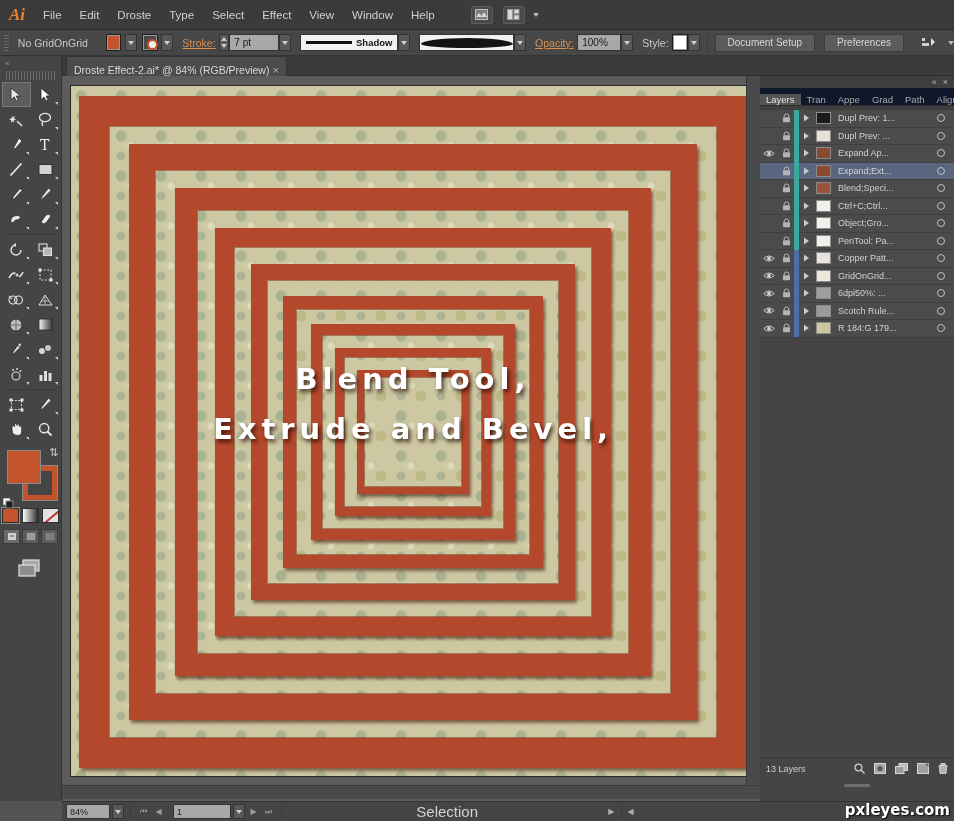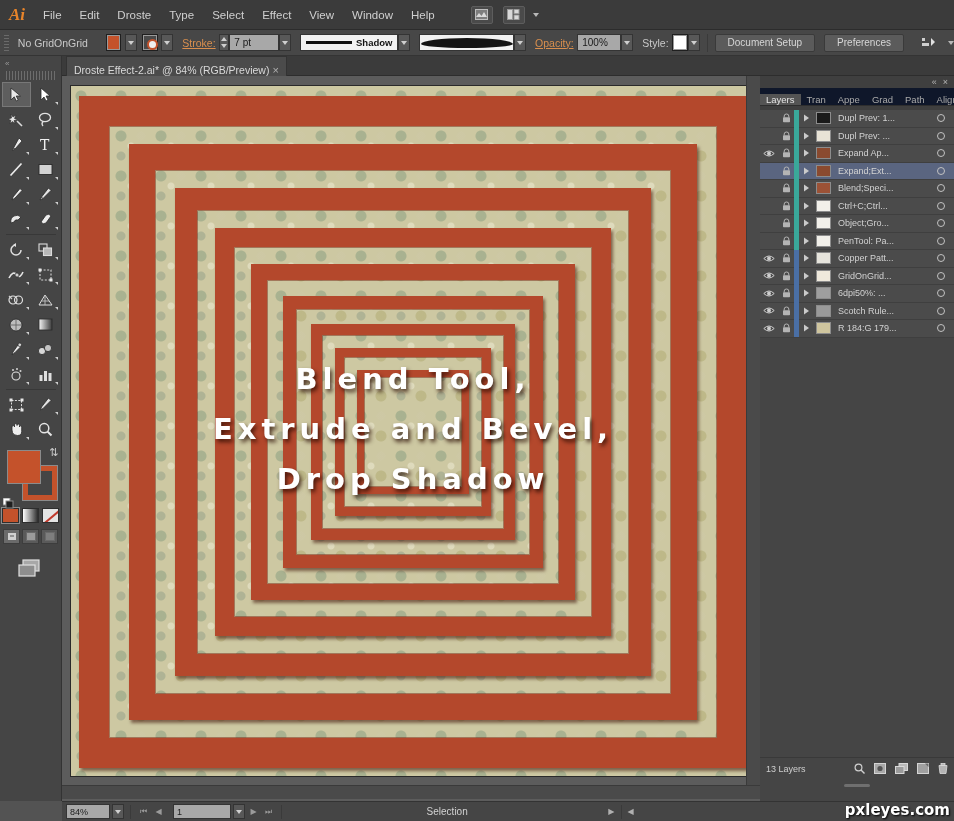--- a/index.html
+++ b/index.html
@@ -252,21 +252,21 @@
     display:flex; align-items:center; padding-left:4px; gap:2px;
   }
   .sb-field{
     height:15px; background:#a8a8a8; border:1px solid #343434; color:#1c1c1c;
     font-size:9px; display:flex; align-items:center; padding:0 3px;
   }
   .sb-drop{ width:12px;height:15px;background:#585858;border:1px solid #343434;
     display:flex;align-items:center;justify-content:center;}
   .sb-nav{ width:13px;height:15px;display:flex;align-items:center;justify-content:center;color:#9b9b9b;font-size:8px;}
   .sb-sep{ width:1px;height:14px;background:#3a3a3a;margin:0 4px; }
-  .sb-status{ color:#d2d2d2; font-size:10px; }
+  .sb-status{ color:#d2d2d2; font-size:15px; }
   .sb-arrow{ color:#b0b0b0; font-size:8px; }
   .watermark{
     position:absolute; right:4px; bottom:2px;
     color:#ffffff; font-size:15px; font-weight:bold;
     text-shadow:1px 1px 2px #000;
     font-family:"DejaVu Sans", sans-serif;
   }
   .hscroll{
     position:absolute; left:62px; top:785px; width:698px; height:14px;
     background:#4a4a4a; border-top:1px solid #3a3a3a;
@@ -665,21 +665,20 @@
       <div class="frame" style="left:144px;top:142px; width:396px; height:408px; border-width:19px;"></div>
       <div class="frame" style="left:180px;top:178px; width:324px; height:336px; border-width:16px;"></div>
       <div class="frame" style="left:212px;top:210px; width:260px; height:272px; border-width:13px;"></div>
       <div class="frame" style="left:240px;top:238px; width:204px; height:216px; border-width:11px;"></div>
       <div class="frame" style="left:264px;top:262px; width:156px; height:168px; border-width:9px;"></div>
       <div class="frame" style="left:286px;top:284px; width:112px; height:124px; border-width:7px;"></div>
 
       <div class="arttext">
         <div>Blend Tool,</div>
         <div>Extrude and Bevel,</div>
-        <div>Drop Shadow</div>
       </div>
     </div>
   </div>
 
   <div class="vscroll"></div>
   <div class="hscroll"></div>
 
   <div class="rpanel">
     <div class="rp-top">
       <span>«</span>

